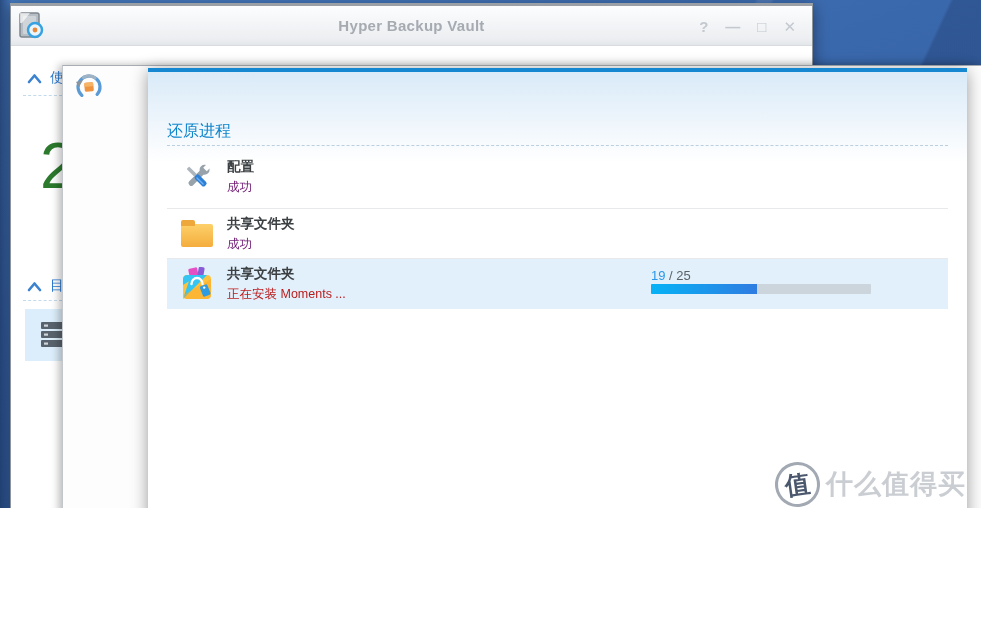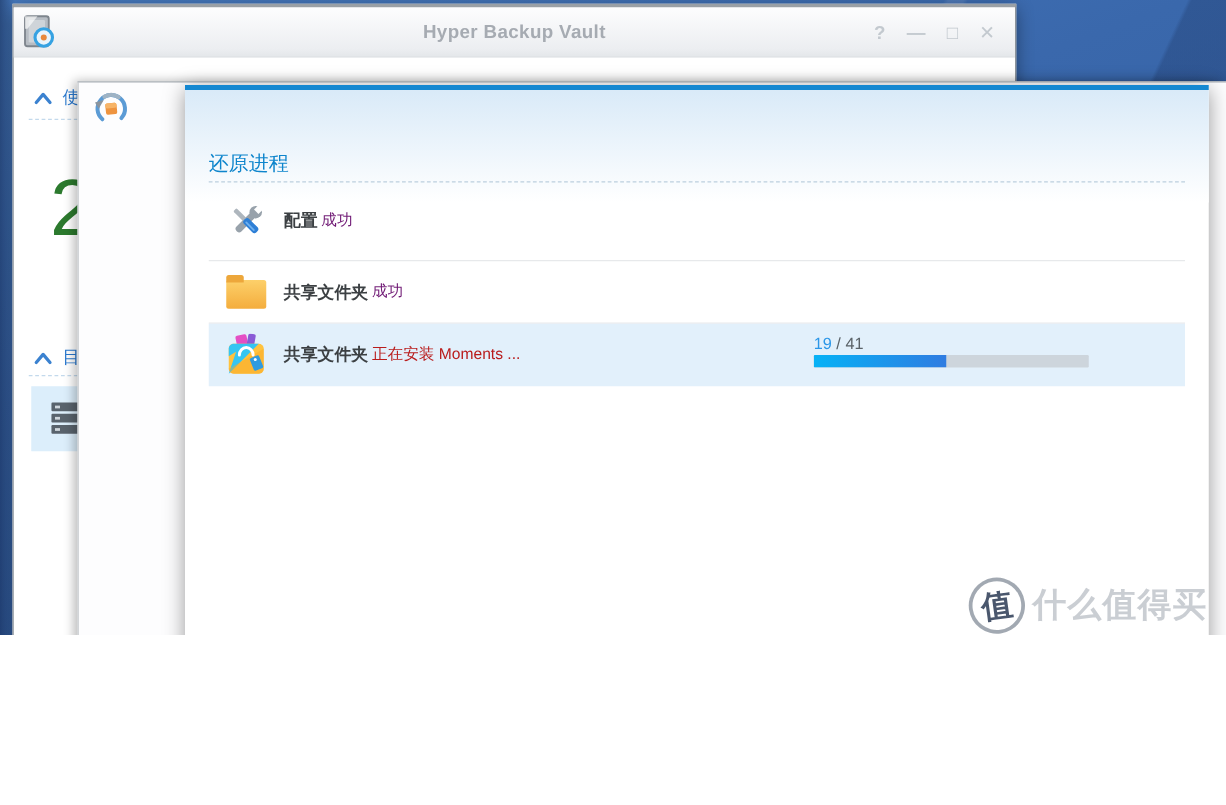--- a/index.html
+++ b/index.html
@@ -54,21 +54,21 @@
     z-index:3; }
   .dialog-headerbg { position:absolute; left:0; top:0; width:100%; height:90px;
     background:linear-gradient(#d9eaf8,#ffffff); pointer-events:none; }
   .dialog-title { position:absolute; left:19px; top:49px; font-size:16px; color:#0e85cc; }
   .dialog-dashsep { position:absolute; left:19px; right:19px; top:73px; border-top:1px dashed #bccfde; }
 
   .rows { position:absolute; left:19px; right:19px; top:74px; }
   .prow { position:relative; display:flex; align-items:center; }
   .prow-border { border-bottom:1px solid #e7e9eb; }
   .prow .icon-cell { width:60px; display:flex; justify-content:center; flex:none; }
-  .prow .texts { display:flex; flex-direction:row; gap:3px; }
+  .prow .texts { display:flex; flex-direction:column; gap:3px; }
   .prow .name { font-size:13.5px; font-weight:bold; color:#3c4043; }
   .prow .status { font-size:12.5px; }
   .status-success { color:#701a75; }
   .status-info { color:#b91c1c; }
   .row-1 { height:63px; }
   .row-2 { height:50px; }
   .row-3 { height:50px; background:#e2f0fb; margin:0 0; }
 
   .progress-block { position:absolute; right:77px; top:7px; width:220px; }
   .progress-label { font-size:13px; color:#5a6268; margin-bottom:5px; }
@@ -220,21 +220,21 @@
             <rect x="20" y="18" width="8" height="11" rx="1.5" fill="#2f9be0" transform="rotate(-22 24 23)"></rect>
             <circle cx="23.2" cy="20.6" r="1.2" fill="#ffffff"></circle>
           </svg>
         </span>
         <span class="texts">
           <span class="name">共享文件夹</span>
           <span class="status status-info">正在安装 Moments ...</span>
         </span>
         <span class="progress-block">
           <span class="progress-label">
-            <span class="cur">19</span><span> / </span><span>41</span>
+            <span class="cur">19</span><span> / </span><span>25</span>
           </span>
           <span class="progress-track" style="display:block">
             <span class="progress-fill" style="display: block; width: 48%;"></span>
           </span>
         </span>
       </div>
     </div>
 
     <div class="dialog-footsep"></div>
     <div class="dialog-footer">

